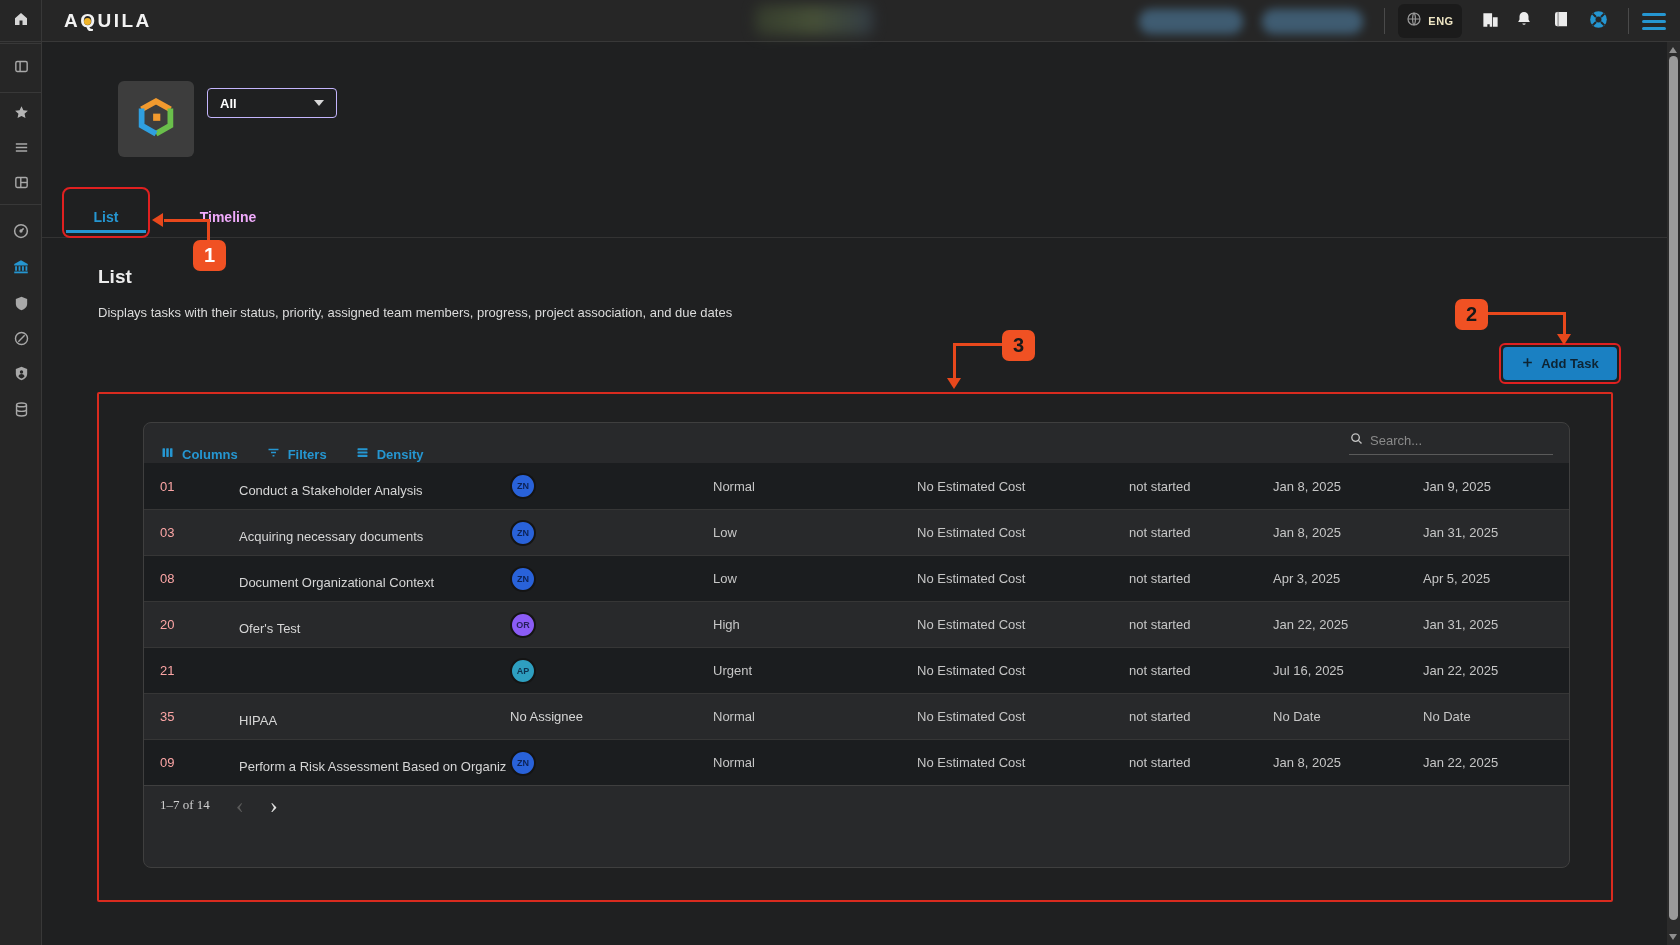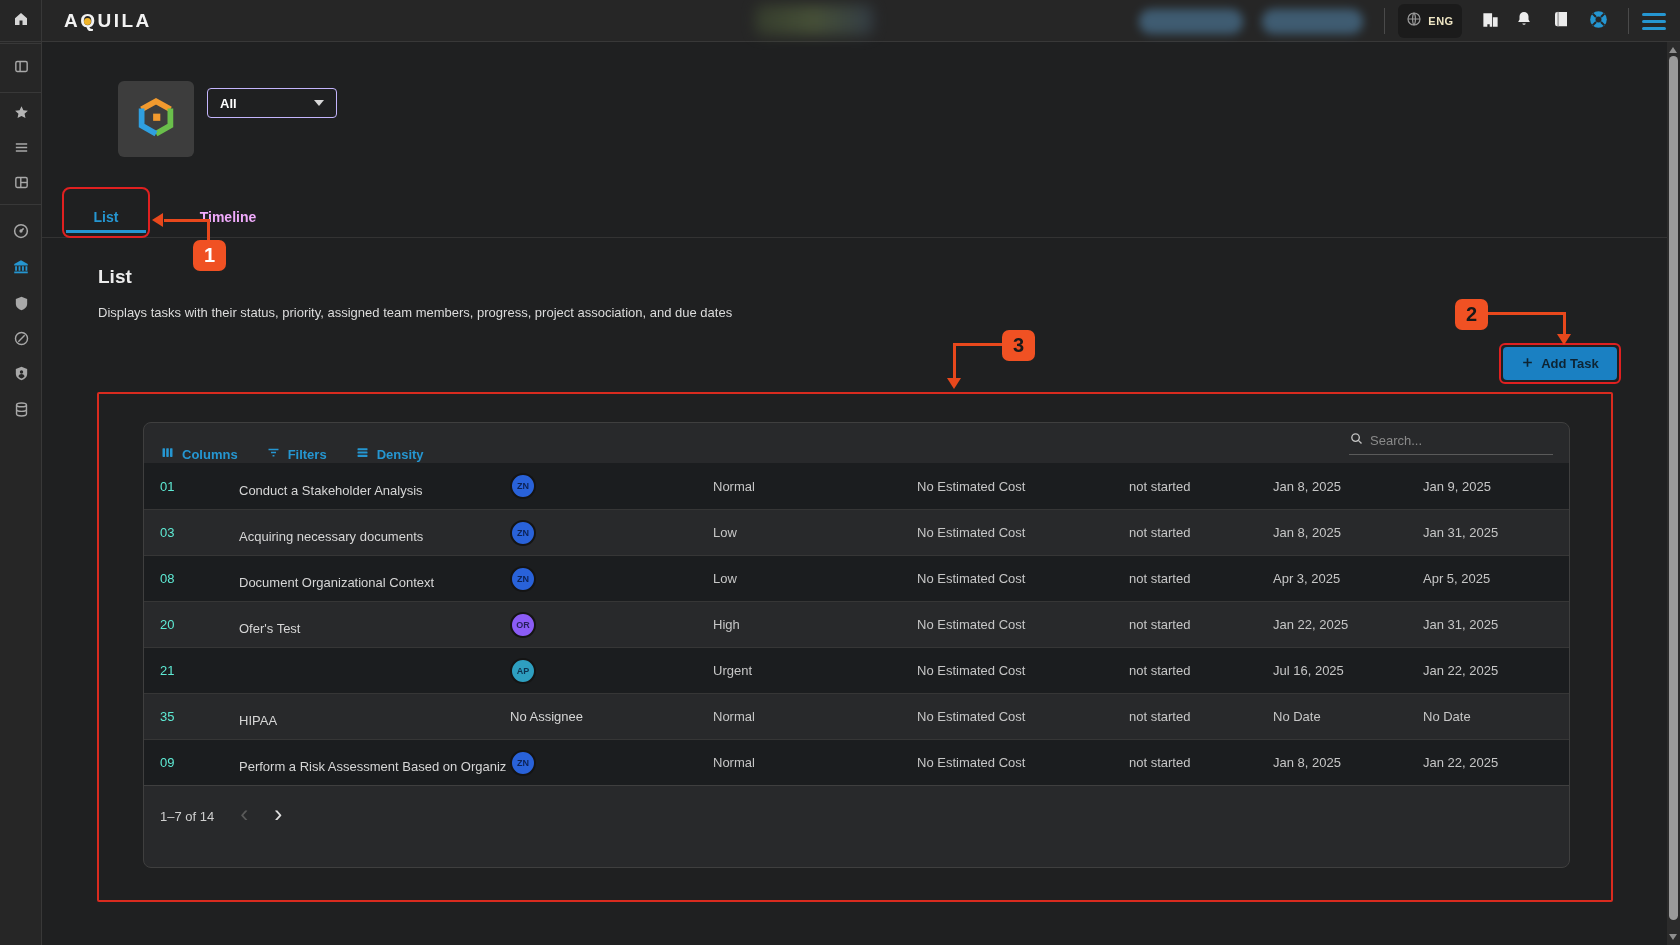--- a/index.html
+++ b/index.html
@@ -76,25 +76,25 @@
                  border-bottom:1px solid #5a5a5a; padding-bottom:4px; }
   .search-wrap input { background:transparent; border:none; outline:none; color:#ef4444; font-size:13px; width:170px;
                        font-family:"Liberation Sans",sans-serif; }
   .search-wrap input::placeholder { color:#8a8a8a; }
   .tgrid { display:grid; grid-template-columns:79px 271px 203px 204px 212px 144px 150px 1fr; align-items:center; padding-left:16px; }
   .thead { height:40px; border-bottom:1px solid #3f3f3f; font-size:13px; font-weight:bold; color:#e8e8e8; }
   .trow { height:46px; font-size:13px; color:#c6c6c6; cursor:pointer; }
   .trow + .trow { border-top:1px solid #363636; }
   .trow:nth-child(odd) { background:#1b1d1f; }
   .cell-title { white-space:nowrap; overflow:hidden; color:#d6d6d6;margin-top:8px; }
-  .cell-id { color:#5eead4; }
+  .cell-id { color:#fca5a5; }
   .avatar { width:26px; height:26px; border-radius:50%; border:2px solid #141414; display:flex; align-items:center;
             justify-content:center; font-size:9px; font-weight:bold; color:rgba(0,10,35,.72); }
   .no-assignee { color:#d6d6d6; }
-  .pagination { height:39px; border-top:1px solid #3f3f3f; display:flex; align-items:flex-end; padding-left:16px; gap:26px; }
+  .pagination { height:39px; border-top:1px solid #3f3f3f; display:flex; align-items:center; padding-left:16px; gap:26px;font-family:Liberation Serif, serif; }
   .pag-label { font-size:13px; color:#cfcfcf; }
   .pag-btn { font-size:24px; line-height:20px; cursor:pointer; }
   .pag-prev { color:#5a5a5a; } .pag-next { color:#e0e0e0; }
 
   
   .vscroll { position:absolute; right:0; top:42px; bottom:0; width:13px; background:#2b2b2b; z-index:8; }
   .vs-up { position:absolute; left:2px; top:5px; width:0; height:0; border-left:4px solid transparent; border-right:4px solid transparent; border-bottom:6px solid #8f8f8f; }
   .vs-thumb { position:absolute; left:2px; top:14px; width:9px; height:864px; background:#9a9a9a; border-radius:5px; }
   .vs-down { position:absolute; left:2px; bottom:5px; width:0; height:0; border-left:4px solid transparent; border-right:4px solid transparent; border-top:6px solid #8f8f8f; }
 </style>

